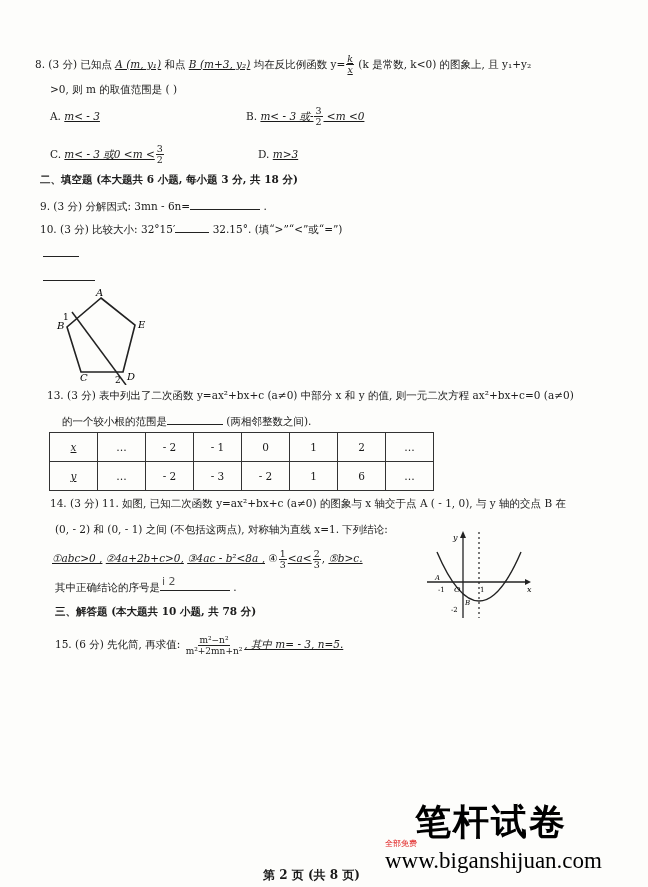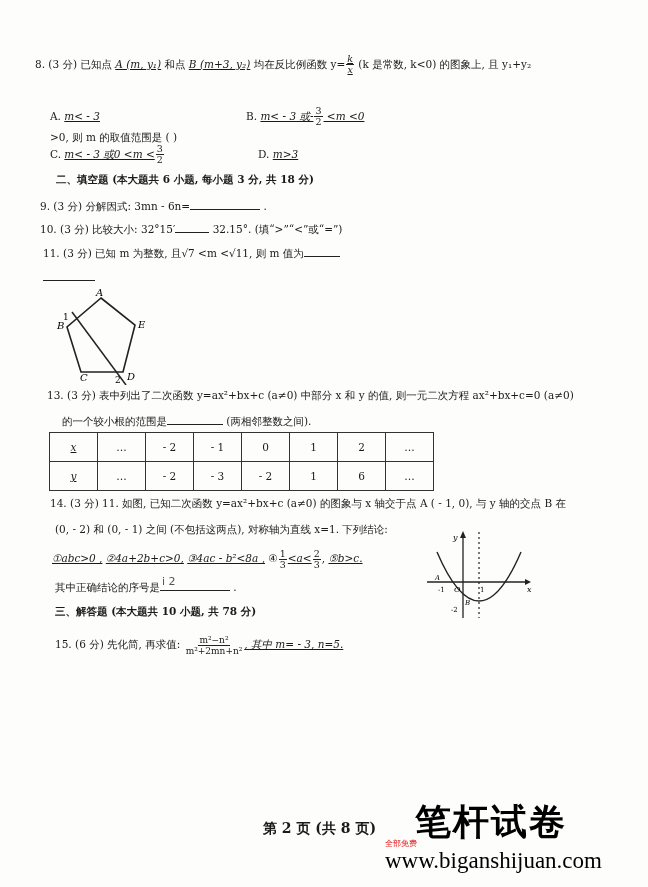--- a/index.html
+++ b/index.html
@@ -22,73 +22,73 @@
       position: absolute; left: 49px; top: 432px;
       border-collapse: collapse;
       font-size: 10.5px;
     }
     table.values td {
       border: 1.3px solid #333;
       width: 48px; height: 29px;
       text-align: center; vertical-align: middle;
     }
     .handwrite { font-family: "DejaVu Sans", sans-serif; font-size: 11px; color: #555; }
-    .footer { position: absolute; left: 263px; top: 820px; font-size: 14px; font-weight: bold; }
+    .footer { position: absolute; left: 263px; top: 867px; font-size: 12px; font-weight: bold; }
     .brand-title {
       position: absolute; left: 415px; top: 798px;
       font-family: "DejaVu Sans", sans-serif; font-size: 36px; letter-spacing: 2px; color: #000; font-weight: bold;
     }
     .brand-free { position: absolute; left: 385px; top: 838px; font-family: "DejaVu Sans", sans-serif; font-size: 8px; color: #e02020; }
     .brand-url {
       position: absolute; left: 385px; top: 848px;
       font-family: Liberation Serif, serif; font-size: 23px; color: #000;
     }
   </style>
 </head>
 <body>
 
 <div class="line" style="left:35px; top:54px;">
   <span>8. (3 分) 已知点 </span><span class="it">A (m, y₁)</span><span> 和点 </span><span class="it">B (m+3, y₂)</span><span> 均在反比例函数 y=</span><span class="frac it">
       <span class="num">k</span>
       <span class="den">x</span>
     </span><span> (k 是常数, k&lt;0) 的图象上, 且 y₁+y₂</span>
 </div>
-<div class="line" style="left:50px; top:82px;margin-top:48px;">&gt;0, 则 m 的取值范围是 (      )</div>
+<div class="line" style="left:50px; top:82px;">&gt;0, 则 m 的取值范围是 (      )</div>
 
 <div class="opt" style="left:50px; top:110px;">
   <span>A. </span><span class="it">m&lt; - 3</span>
 </div>
 <div class="opt" style="left:246px; top:106px;">
   <span>B. </span><span class="it">m&lt; - 3 或-</span><span class="frac">
       <span class="num">3</span>
       <span class="den">2</span>
     </span><span class="it"> &lt;m &lt;0</span>
 </div>
 <div class="opt" style="left:50px; top:144px;">
   <span>C. </span><span class="it">m&lt; - 3 或0 &lt;m &lt;</span><span class="frac">
       <span class="num">3</span>
       <span class="den">2</span>
     </span>
 </div>
 <div class="opt" style="left:258px; top:148px;">
   <span>D. </span><span class="it">m&gt;3</span>
 </div>
 
-<div class="line section" style="left:40px; top:172px;margin-left:16px;">二、填空题 (本大题共 6 小题, 每小题 3 分, 共 18 分)</div>
+<div class="line section" style="left:40px; top:172px;">二、填空题 (本大题共 6 小题, 每小题 3 分, 共 18 分)</div>
 
 <div class="line" style="left:40px; top:199px;">
   <span>9. (3 分) 分解因式: 3mn - 6n=</span><span class="blank" style="width:70px;"></span> <span>.</span>
 </div>
 
 <div class="line" style="left:40px; top:222px;">
   <span>10. (3 分) 比较大小: 32°15′</span><span class="blank" style="width:34px;"></span><span> 32.15°. (填“&gt;”“&lt;”或“=”)</span>
 </div>
 
 <div class="line" style="left:43px; top:246px;">
-  <span>11. (3 分) 已知 m 为整数, 且√7 &lt;m &lt;√11, 则 m 值为</span><span class="blank" style="width:36px;"></span>
+  <span class="blank" style="width:36px;"></span>
 </div>
 
 <div class="line" style="left:43px; top:270px;">
    <span class="blank" style="width:52px;"></span>
 </div>
 
 <svg style="position:absolute; left:55px; top:285px;" width="110" height="100" viewBox="0 0 110 100">
   <polygon points="46,13 80,40 68,87 26,87 12,42" fill="none" stroke="#222" stroke-width="1.6"></polygon>
   <line x1="17" y1="27" x2="71" y2="100" stroke="#222" stroke-width="1.5"></line>
   <text x="41" y="11" font-size="10" font-style="italic" font-family="DejaVu Serif, serif">A</text>

